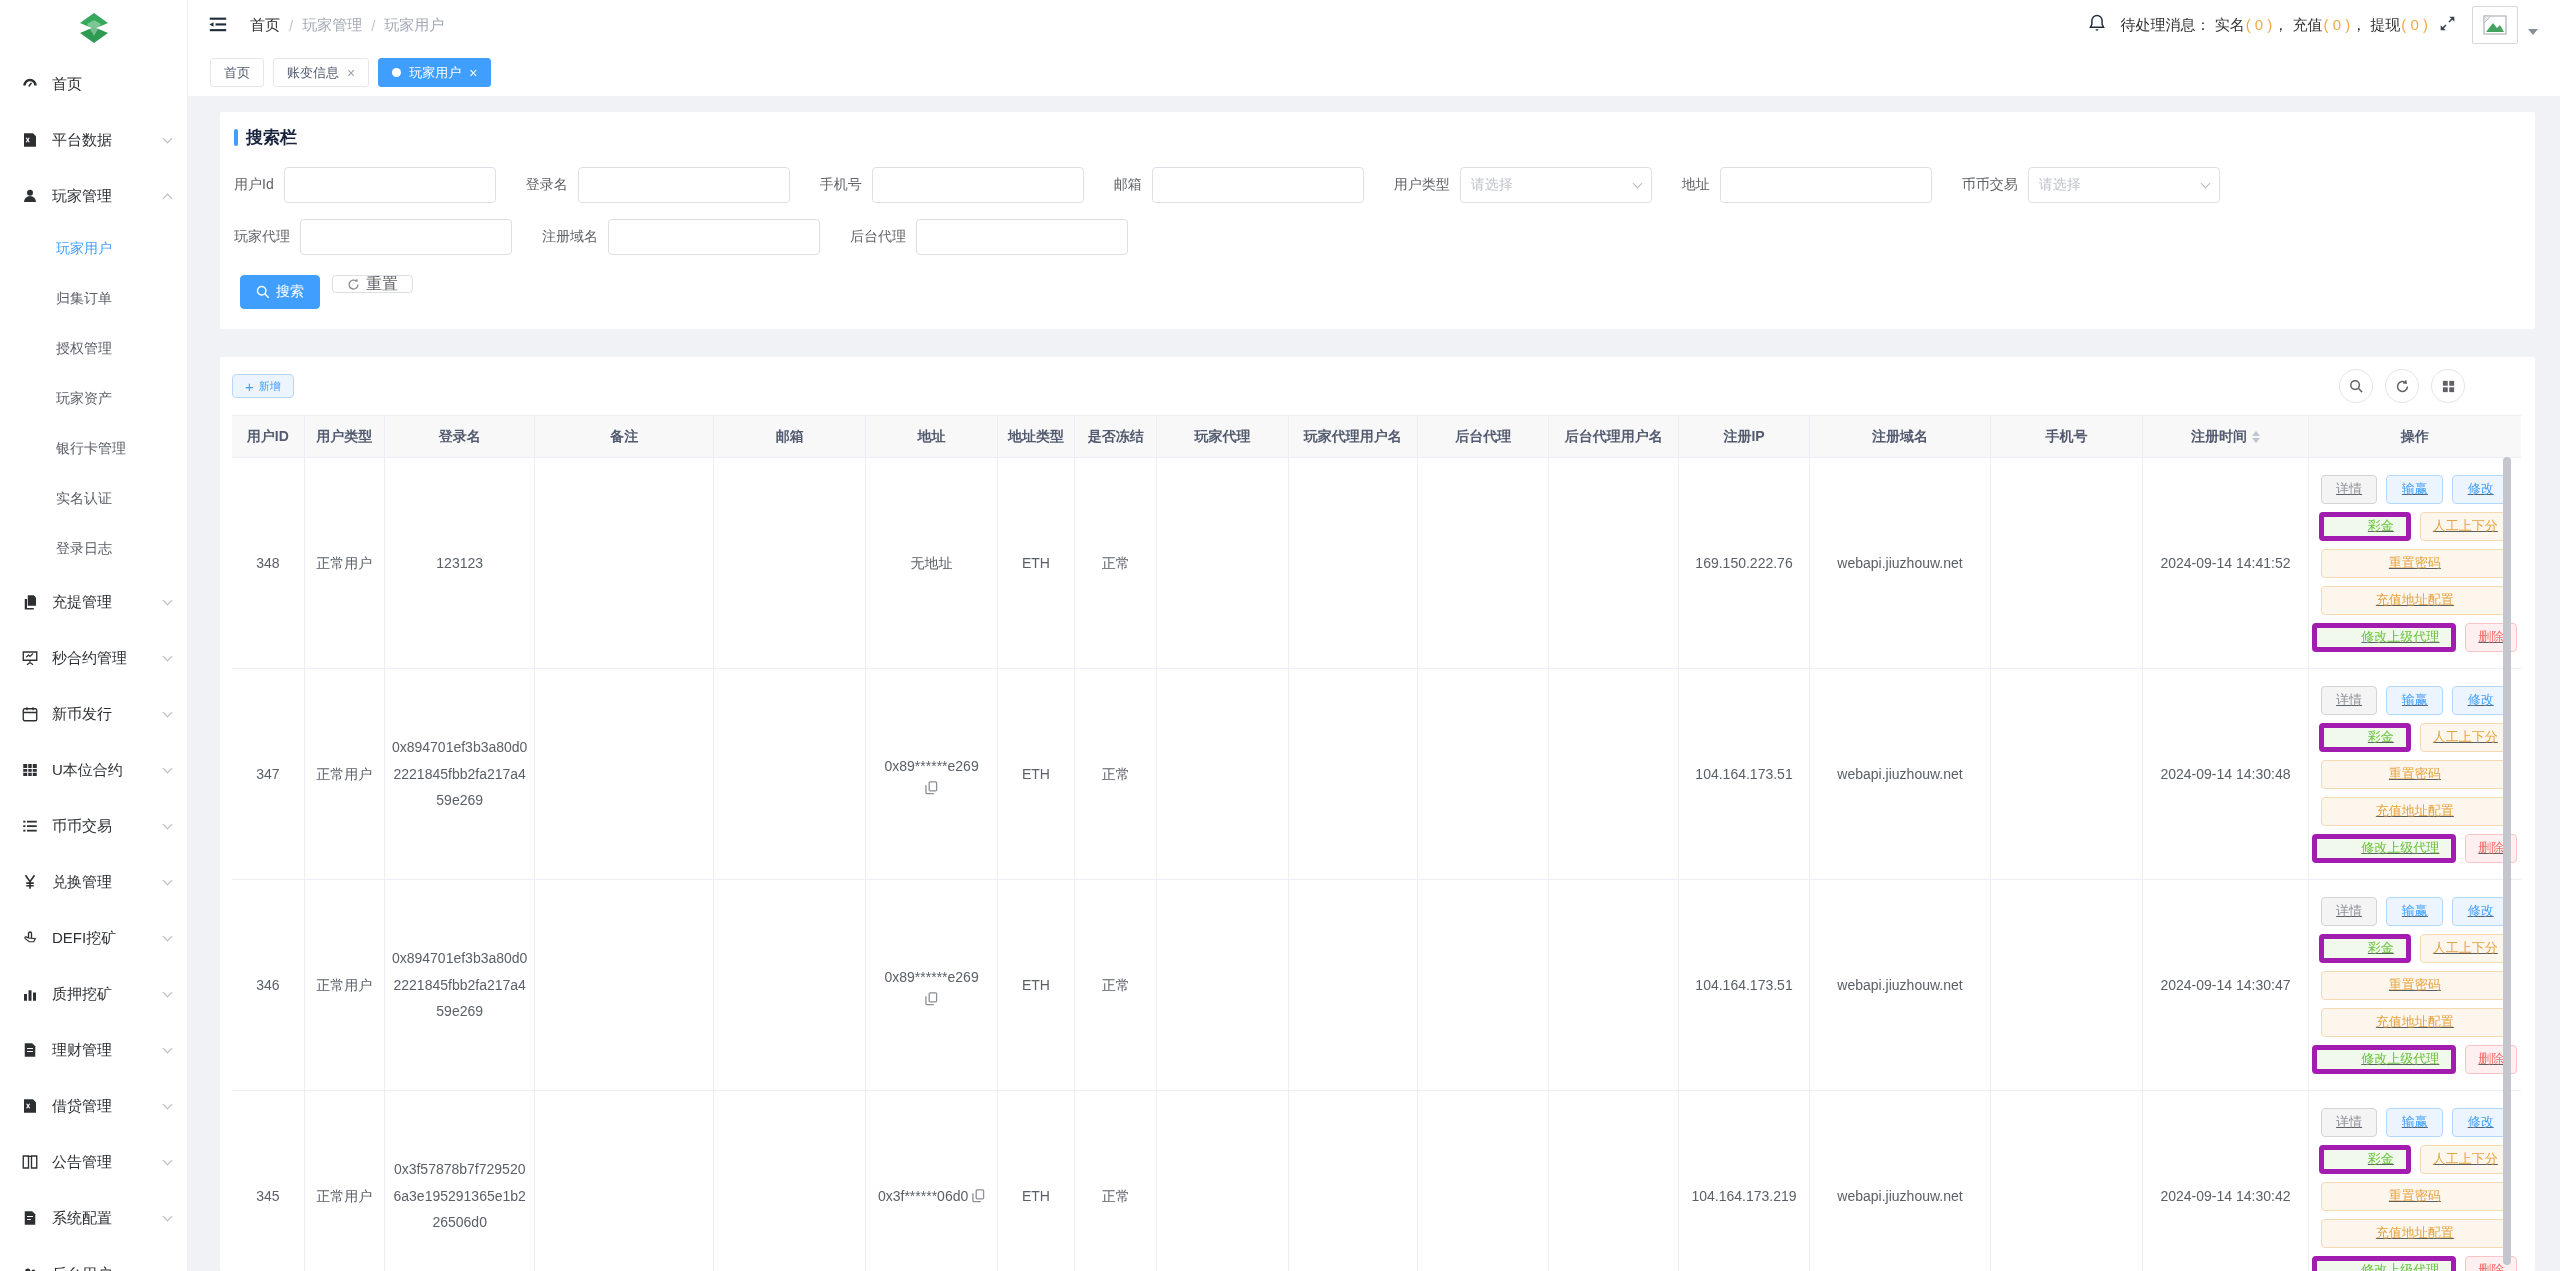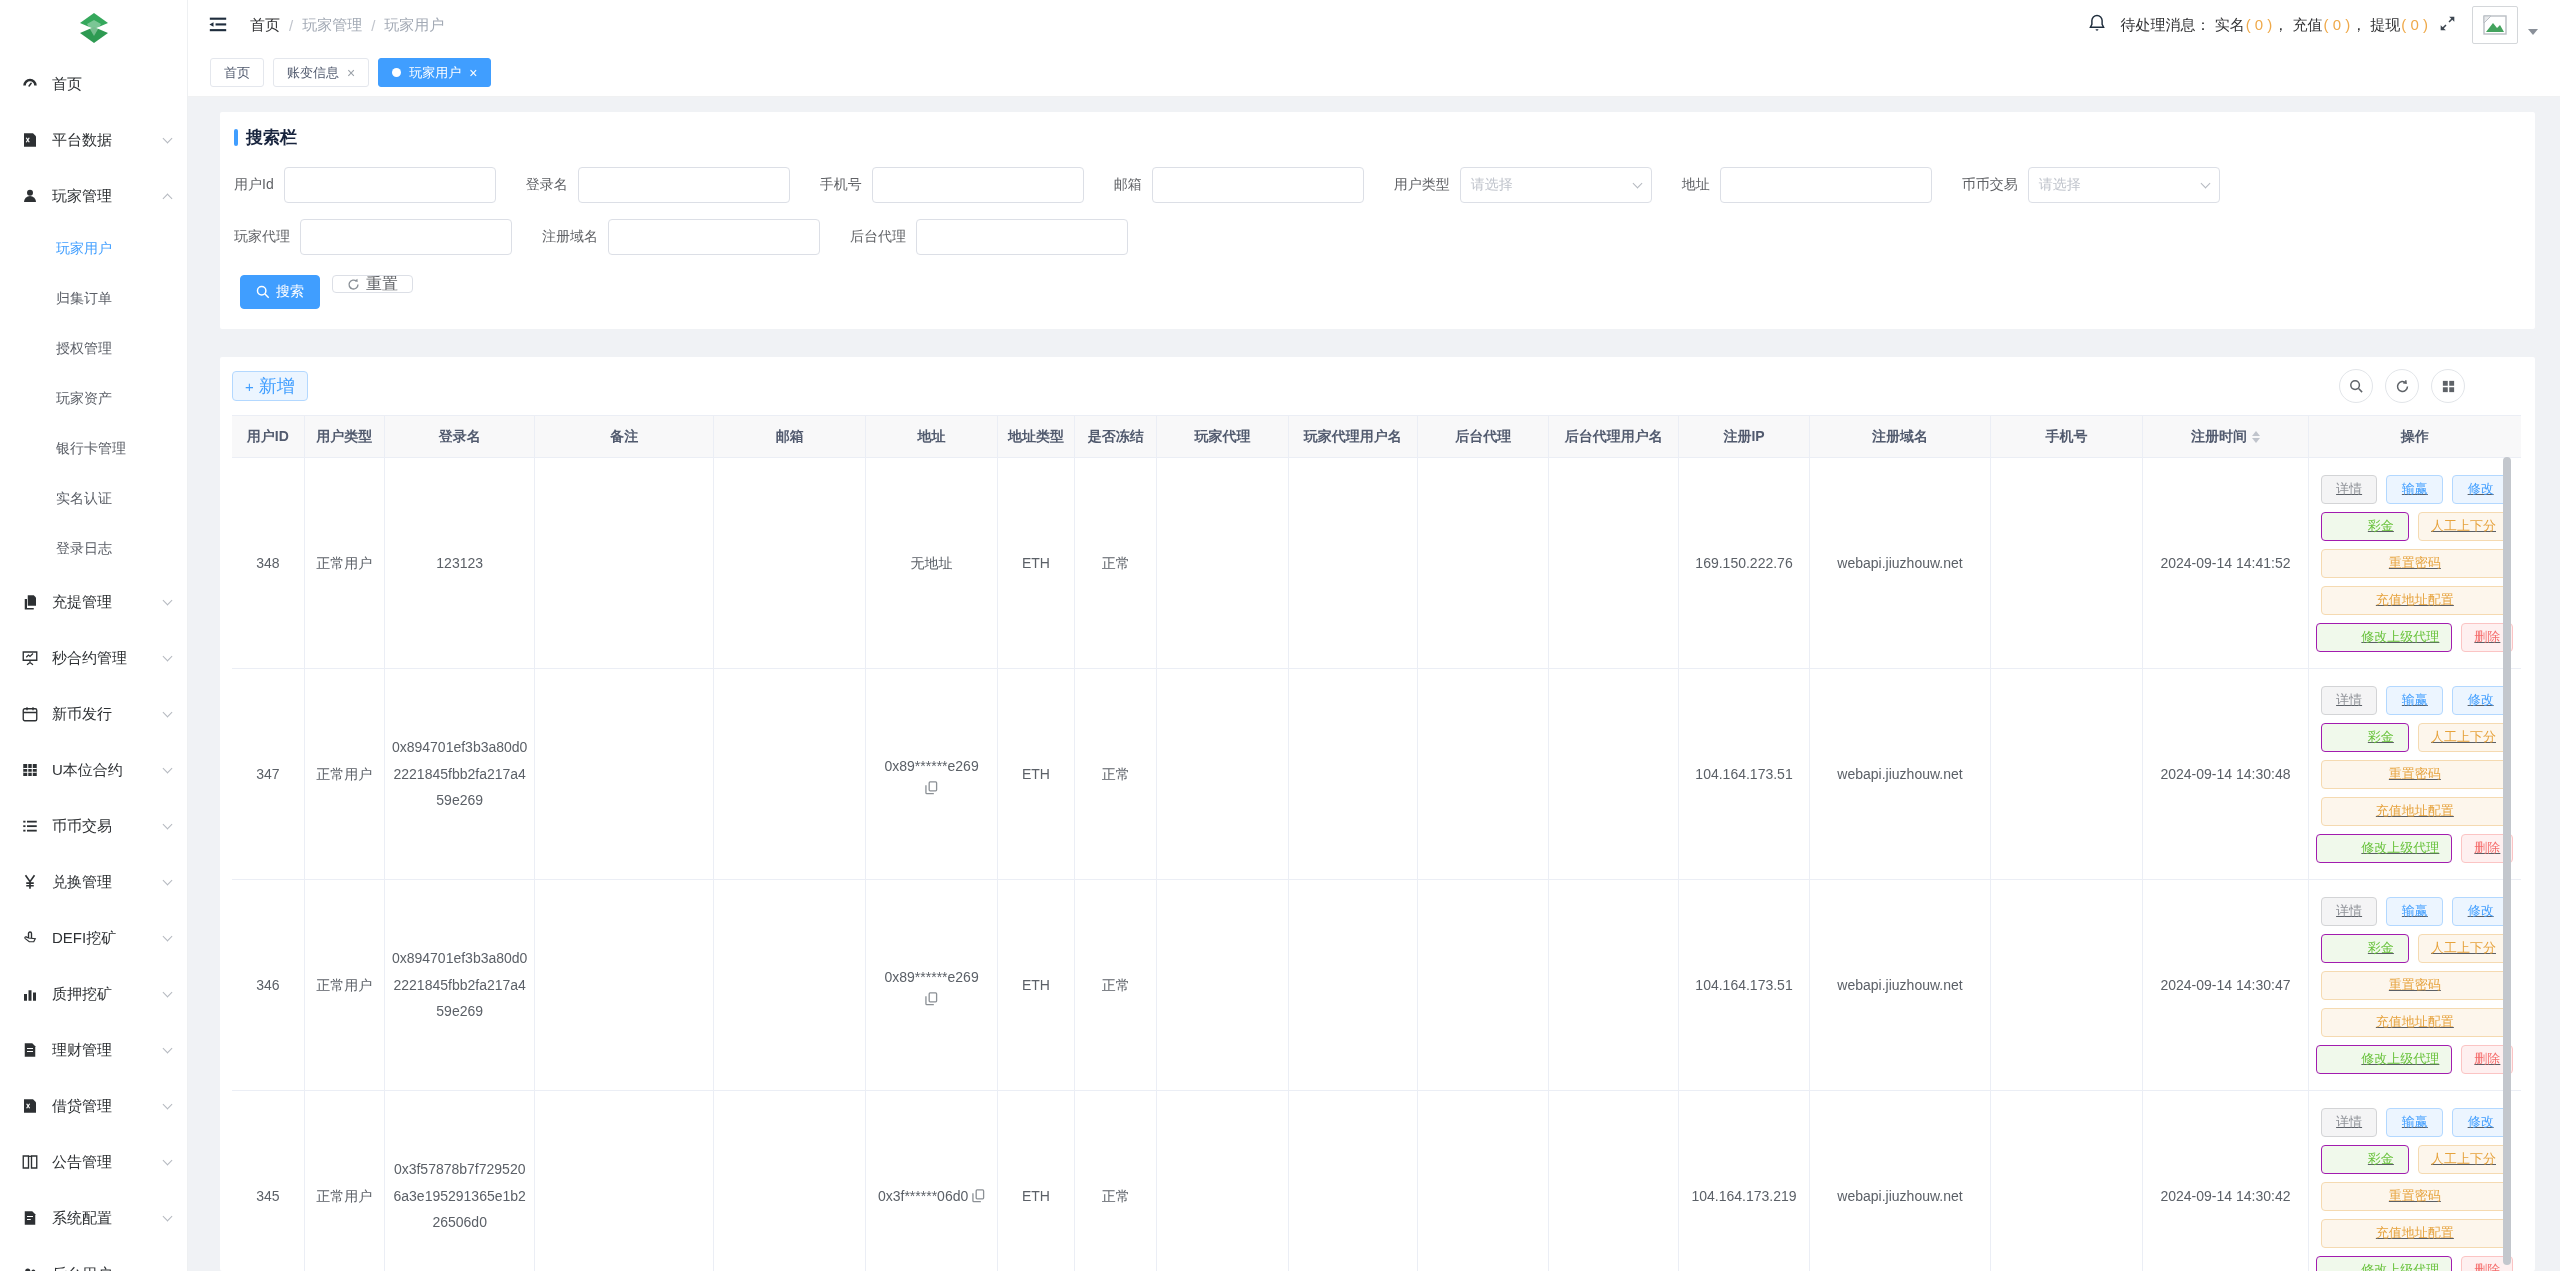--- a/index.html
+++ b/index.html
@@ -60,21 +60,21 @@
   .finput { width:212px; height:36px; border:1px solid #dcdfe6; border-radius:4px; background:#fff; font-size:14px; padding:0 10px; color:#303133; outline:none; }
   .fselect { width:192px; height:36px; border:1px solid #dcdfe6; border-radius:4px; background:#fff; display:flex; align-items:center; padding:0 10px; cursor:pointer; }
   .fselect .ph { flex:1; font-size:14px; color:#c0c4cc; }
   .btnrow { display:flex; gap:12px; margin-top:20px; padding-left:6px; }
   .btn-search { height:34px; padding:0 15px; background:#409eff; border:1px solid #409eff; color:#fff; border-radius:4px; font-size:14px; display:flex; align-items:center; gap:6px; cursor:pointer; }
   .btn-reset { height:18px; padding:0 14px; background:#fff; border:1px solid #dcdfe6; color:#606266; border-radius:4px; font-size:16px; display:flex; align-items:center; gap:6px; cursor:pointer; }
 
   
   .table-card { flex:1; padding:12px 14px 0 12px; position:relative; min-height:0; overflow:hidden; }
   .tc-toolbar { display:flex; align-items:center; justify-content:space-between; margin-bottom:12px; }
-  .btn-add { height:30px; padding:0 12px; background:#ecf5ff; border:1px solid #b3d8ff; color:#409eff; border-radius:4px; font-size:18px; display:flex; align-items:center; gap:5px; cursor:pointer; }
+  .btn-add { height:24px; padding:0 12px; background:#ecf5ff; border:1px solid #b3d8ff; color:#409eff; border-radius:4px; font-size:11px; display:flex; align-items:center; gap:5px; cursor:pointer; }
   .btn-add .plus::before { content:"+"; font-size:15px; }
   .tc-icons { display:flex; gap:12px; margin-right:56px; }
   .cirbtn { width:34px; height:34px; border-radius:50%; border:1px solid #e2e5e9; background:#fff; display:flex; align-items:center; justify-content:center; cursor:pointer; }
   .cirbtn svg { width:15px; height:15px; stroke:#5f6368; fill:none; stroke-width:1.6; }
   .cirbtn svg.fillic { fill:#5f6368; stroke:none; }
 
   table { width:100%; border-collapse:collapse; table-layout:fixed; }
   th { height:42px; background:#f8f8f9; font-size:14px; font-weight:600; color:#515a6e; border:1px solid #ebeef5; border-left:none; }
   th:last-child { border-right:none; }
   td { border:1px solid #ebeef5; border-left:none; font-size:14px; color:#5b6067; text-align:center; vertical-align:middle; padding:8px 6px; line-height:1.9; word-wrap:break-word; background:#fff; }
@@ -89,21 +89,21 @@
   .copy-ic { cursor:pointer; display:inline-flex; }
   .copy-ic svg { width:13px; height:14px; stroke:#8b9095; fill:none; stroke-width:1.4; }
 
   .acts { display:flex; flex-direction:column; gap:8px; align-items:stretch; padding:0 6px; }
   .aline { display:flex; gap:9px; justify-content:center; }
   .abtn { height:29px; border-radius:4px; font-size:13px; padding:0 12px; cursor:pointer; white-space:nowrap; font-family:inherit; }
   .abtn.grow { flex:1; }
   .abtn.block { width:100%; }
   .b-info { background:#f4f4f5; border:1px solid #d3d4d6; color:#909399; }
   .b-blue { background:#ecf5ff; border:1px solid #b3d8ff; color:#409eff; }
-  .b-green { background:#f0f9eb; border:1px solid #a21caf; color:#67c23a;padding-left:44px; }
+  .b-green { background:#f0f9eb; border:5px solid #a21caf; color:#67c23a;padding-left:44px; }
   .b-yellow { background:#fdf6ec; border:1px solid #f5dab1; color:#e6a23c; }
   .b-red { background:#fef0f0; border:1px solid #fbc4c4; color:#f56c6c; }
 
   .tbl-scrollbar { position:absolute; top:100px; bottom:6px; right:24px; width:8px; border-radius:4px; background:#c3c7cd; }
 </style>
 </head>
 <body>
 
 <div class="app">
 

